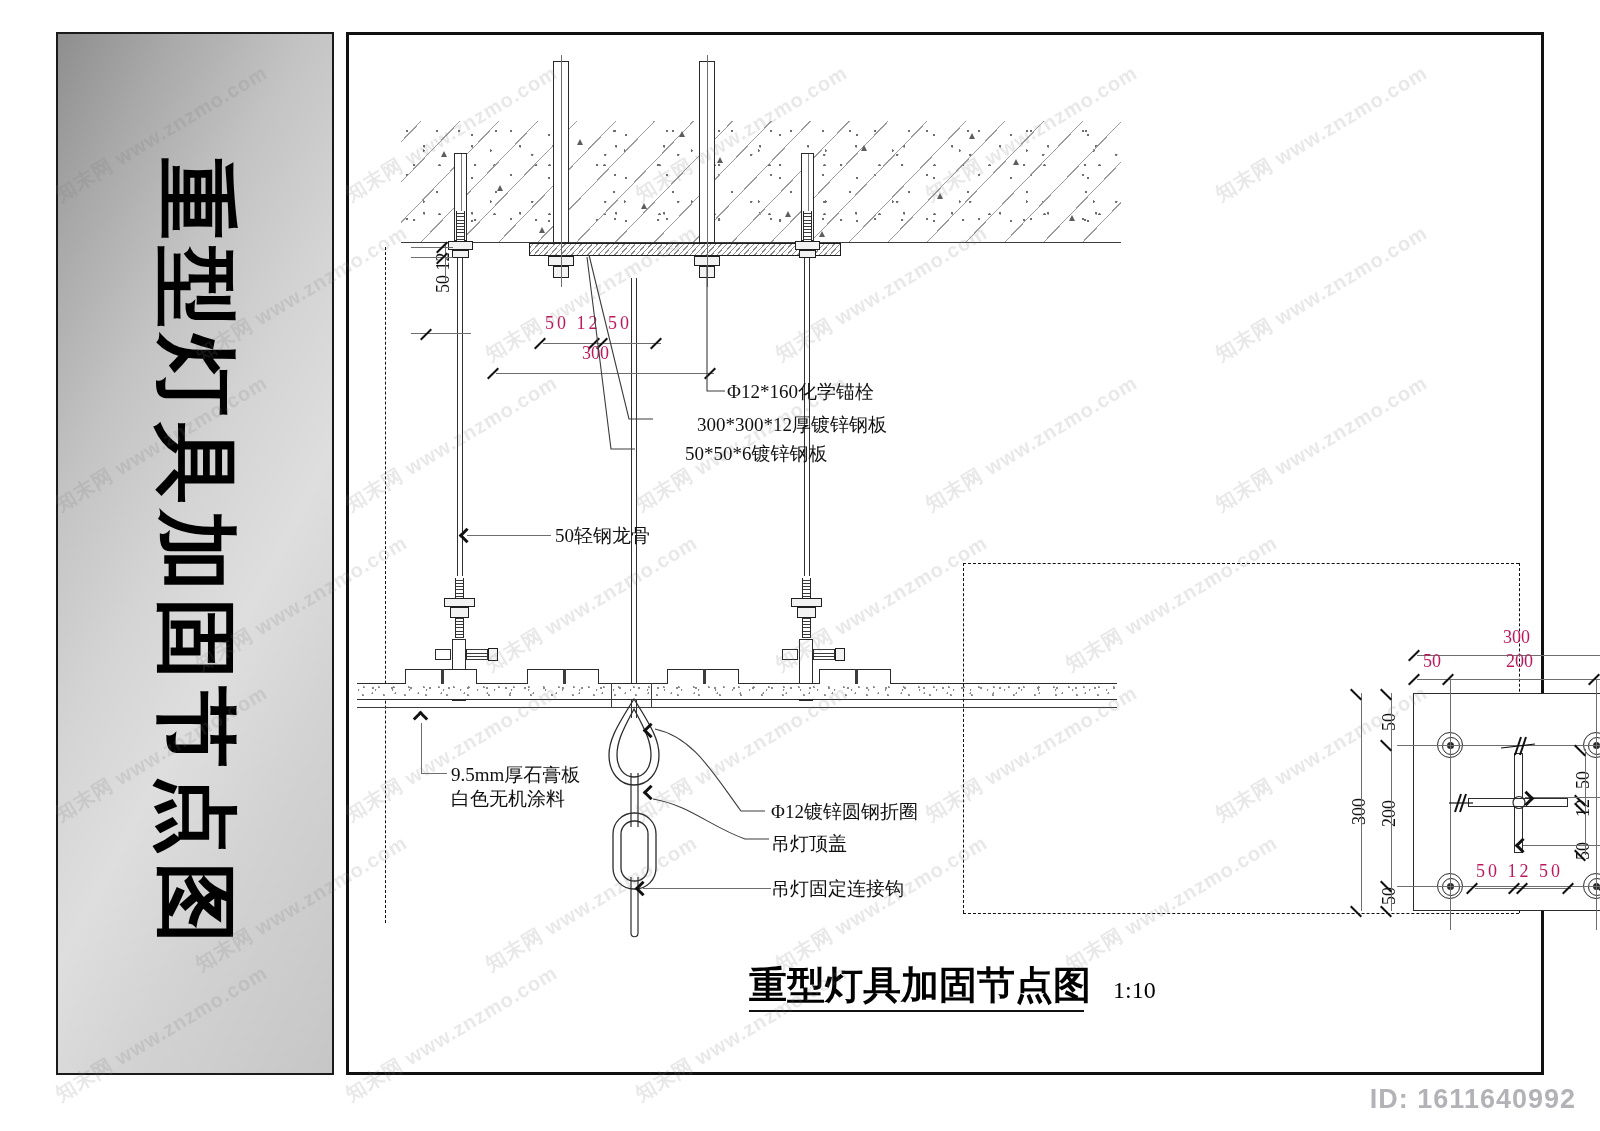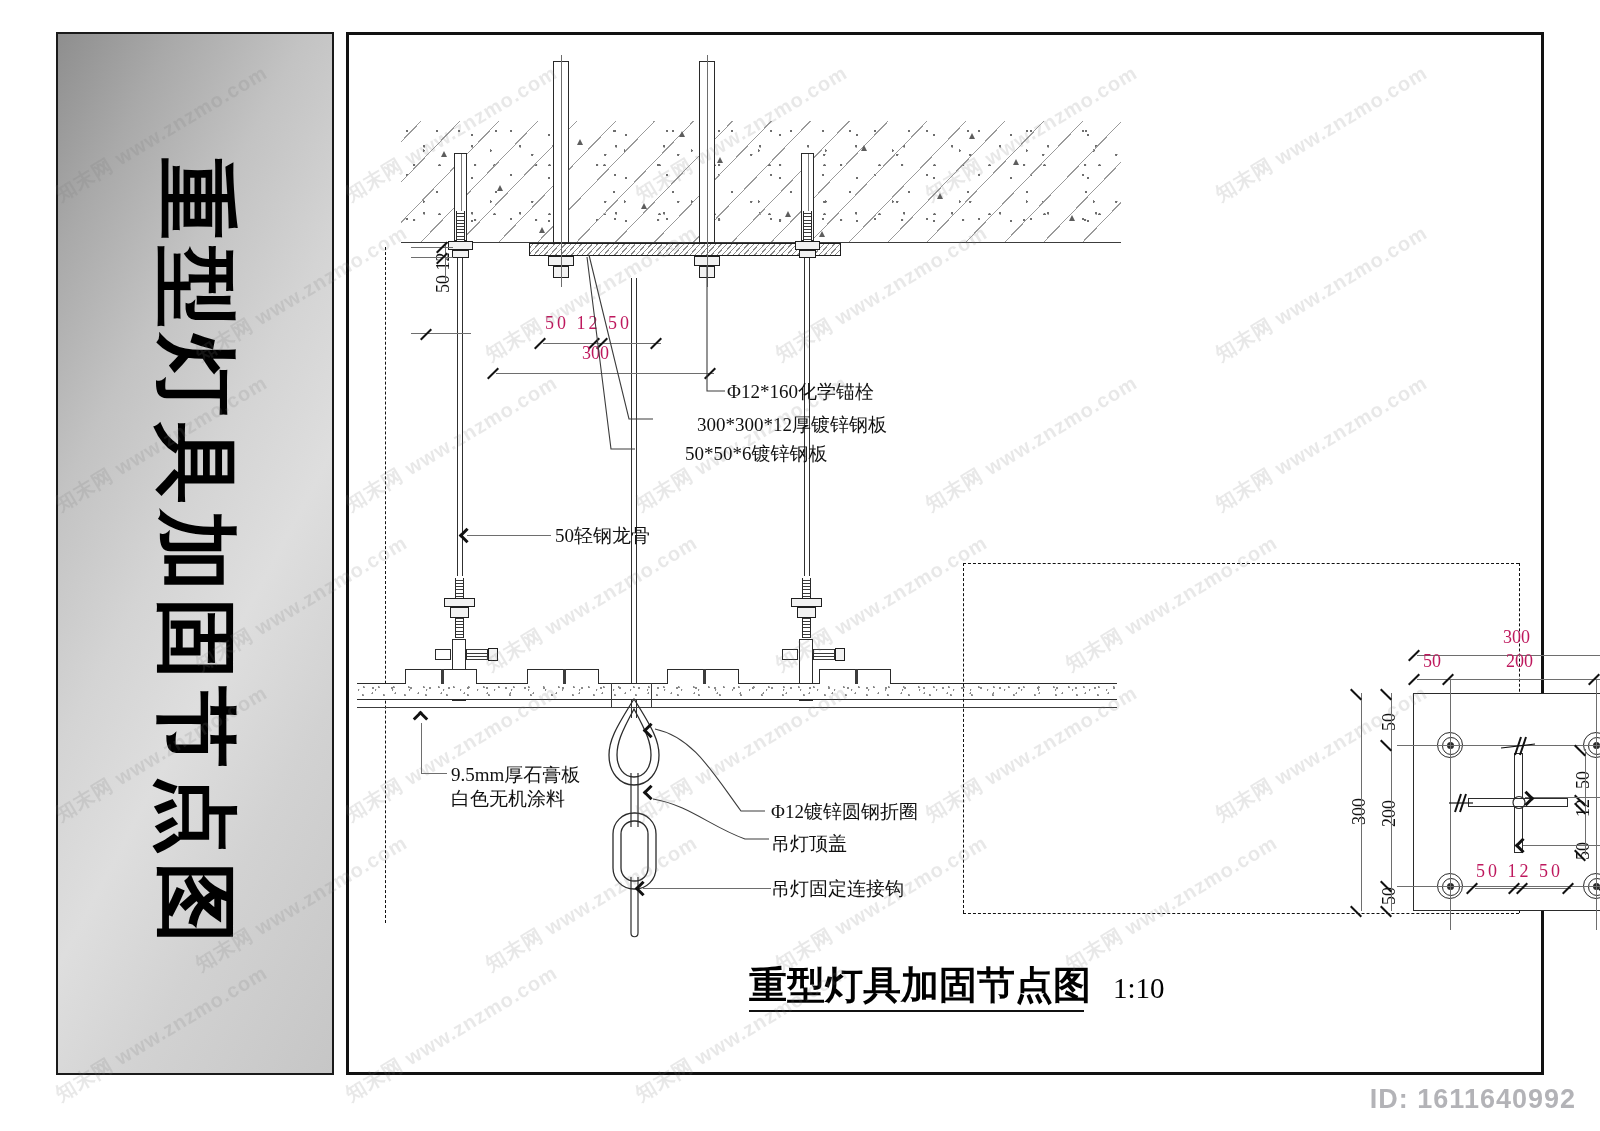--- a/index.html
+++ b/index.html
@@ -258,21 +258,21 @@
   #section-title {
     position: absolute;
     left: 400px; top: 925px;
     font-family: "Liberation Serif", "DejaVu Serif", serif;
     font-size: 38px;
     font-weight: 700;
     color: #000;
     white-space: nowrap;
   }
   #section-title .scale {
-    font-size: 29px; font-weight: 400; margin-left: 22px;
+    font-size: 24px; font-weight: 400; margin-left: 22px;
   }
   #section-title-rule {
     position: absolute;
     left: 400px; top: 975px;
     width: 335px; height: 0;
     border-top: 2.4px solid #111;
   }
 
   
   .wm {

